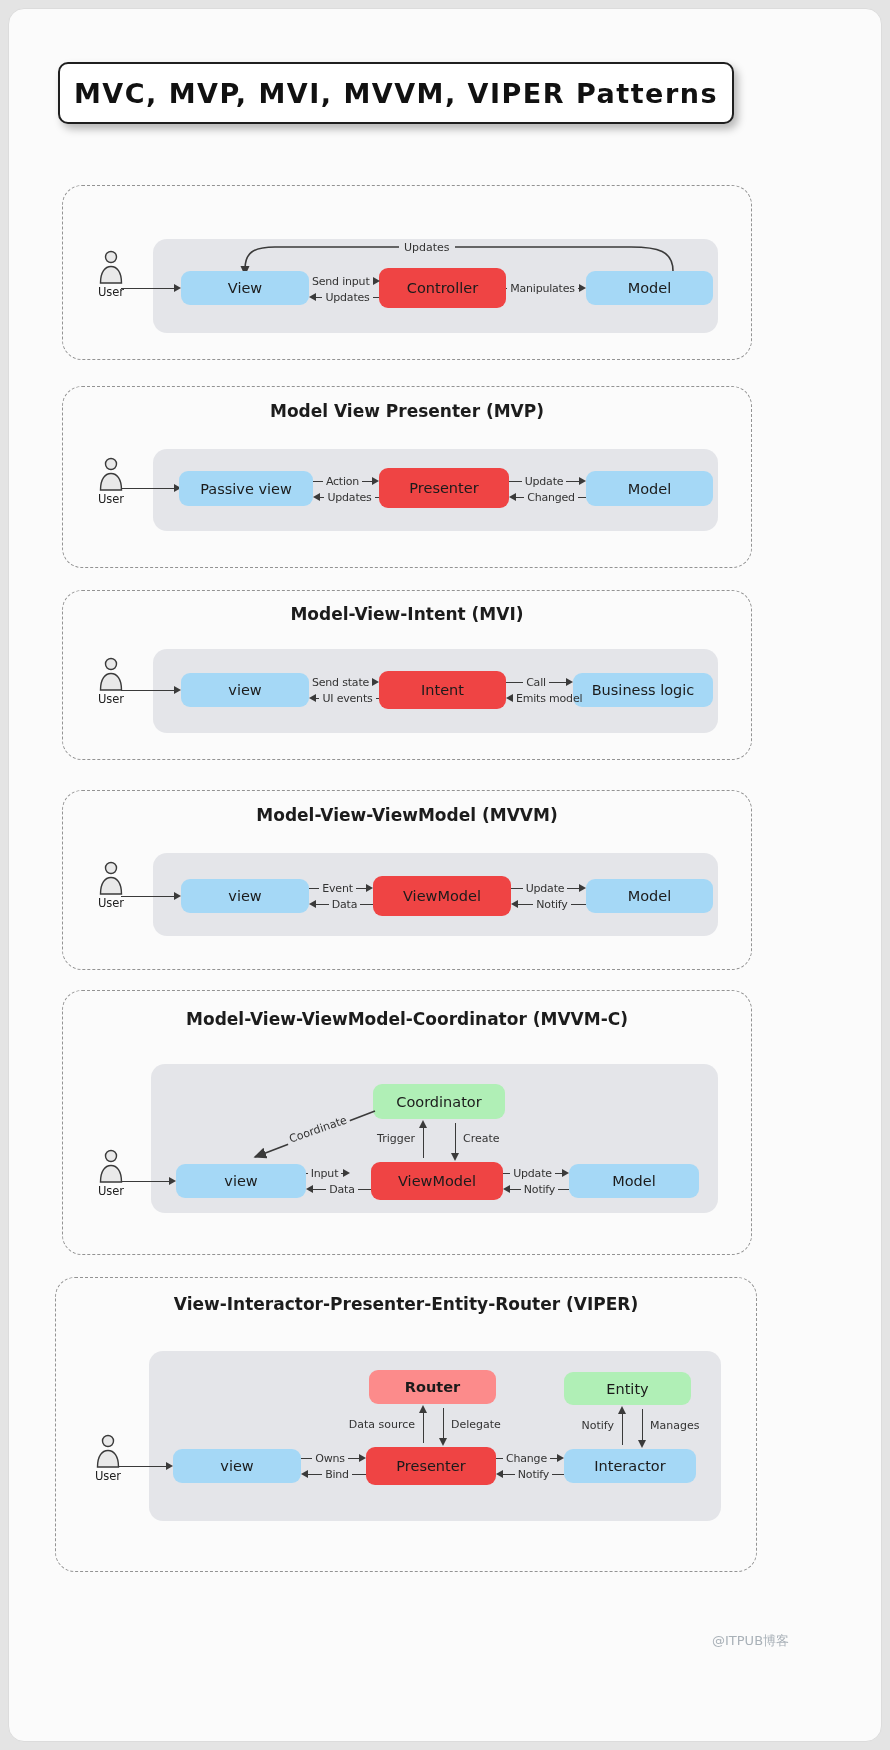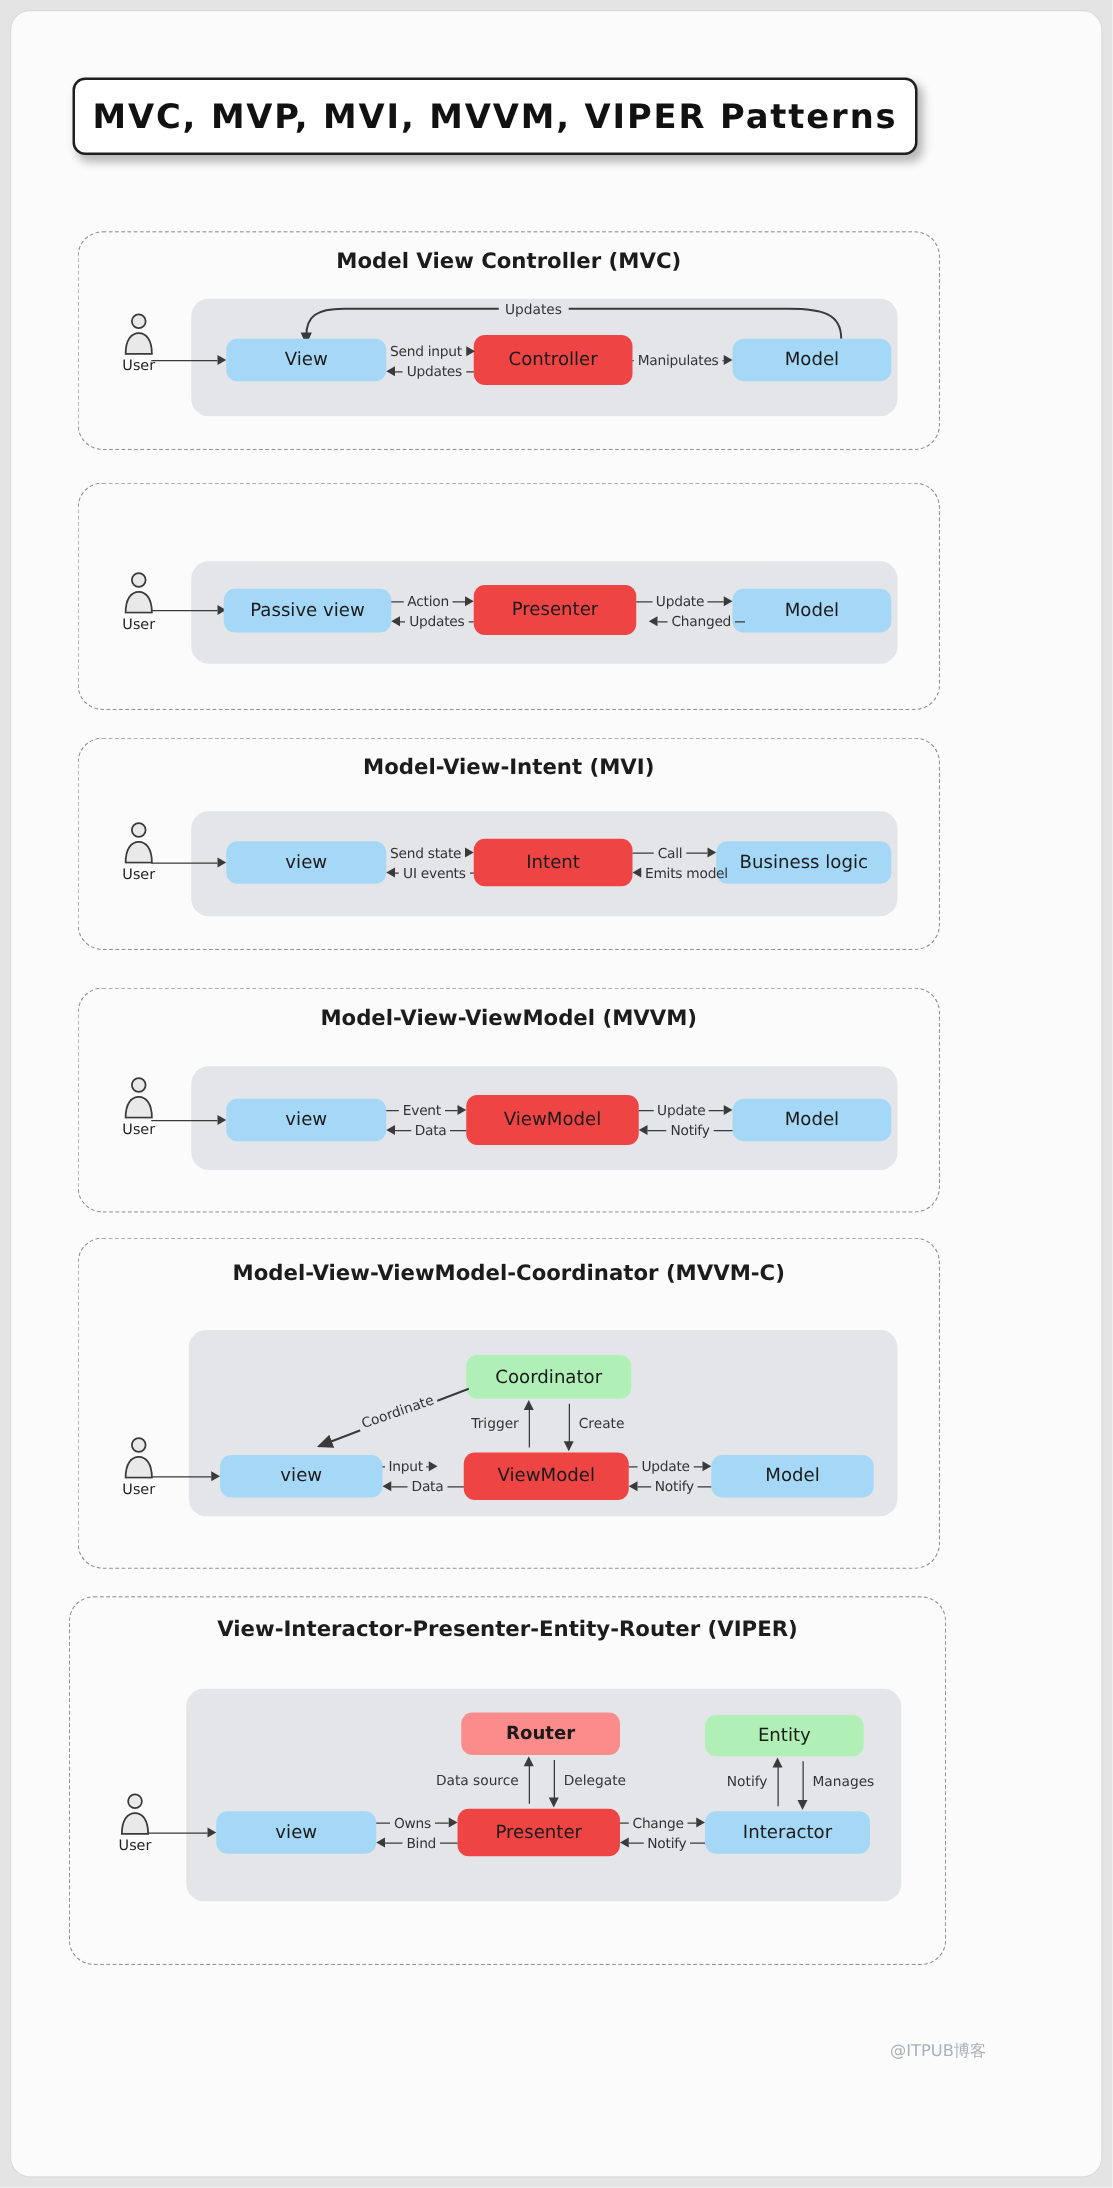--- a/index.html
+++ b/index.html
@@ -88,21 +88,20 @@
 </style>
 </head>
 <body>
 
 <div class="page">
   <div class="card"></div>
 
   <div class="title-box">MVC, MVP, MVI, MVVM, VIPER Patterns</div>
 
   <div class="panel" style="left:62px;top:185px;width:688px;height:173px;">
-    <div class="panel-title" style="top:13px;">Model View Controller (MVC)</div>
     <div class="gray" style="left:90px;top:53px;width:565px;height:94px;"></div>
 
     <svg class="abs" style="left:90px;top:53px;" width="565" height="50" viewBox="0 0 565 50">
       <path d="M520 32 C520 12 505 8 478 8 L122 8 C100 8 92 14 92 30" fill="none" stroke="#3a3a3a" stroke-width="1.6"></path>
       <path d="M87.5 27 L96.5 27 L92 37 Z" fill="#3a3a3a"></path>
     </svg>
     <span class="curve-label" style="left:336px;top:54px;">Updates</span>
 
     <div class="user" style="left:24px;top:64px;">
       <svg width="26" height="34" viewBox="0 0 26 34">
@@ -130,20 +129,21 @@
         <span class="ln"></span>
     </div>
     <div class="hconn r" style="left:443px;top:95px;width:80px;">
       <span class="ln"></span>
         <span class="lb">Manipulates</span>
         <span class="ln"></span>
     </div>
   </div>
 
   <div class="panel" style="left:62px;top:386px;width:688px;height:180px;">
+    <div class="panel-title" style="top:14px;">Model View Presenter (MVP)</div>
     <div class="gray" style="left:90px;top:62px;width:565px;height:82px;"></div>
 
     <div class="user" style="left:24px;top:70px;">
       <svg width="26" height="34" viewBox="0 0 26 34">
         <circle cx="13" cy="7" r="5.5" fill="#e9e9e9" stroke="#3a3a3a" stroke-width="1.4"></circle>
         <path d="M2.5 33 C2.5 22 7 16.5 13 16.5 C19 16.5 23.5 22 23.5 33 Z" fill="#e9e9e9" stroke="#3a3a3a" stroke-width="1.4"></path>
       </svg>
       <span class="user-label">User</span>
     </div>
     <div class="hconn r" style="left:58px;top:94px;width:60px;">
@@ -162,21 +162,21 @@
     <div class="hconn l" style="left:250px;top:103px;width:66px;">
       <span class="ln"></span>
         <span class="lb">Updates</span>
         <span class="ln"></span>
     </div>
     <div class="hconn r" style="left:446px;top:87px;width:77px;">
       <span class="ln"></span>
         <span class="lb">Update</span>
         <span class="ln"></span>
     </div>
-    <div class="hconn l" style="left:446px;top:103px;width:77px;margin-left:10px;">
+    <div class="hconn l" style="left:446px;top:103px;width:77px;">
       <span class="ln"></span>
         <span class="lb">Changed</span>
         <span class="ln"></span>
     </div>
   </div>
 
   <div class="panel" style="left:62px;top:590px;width:688px;height:168px;">
     <div class="panel-title" style="top:13px;">Model-View-Intent (MVI)</div>
     <div class="gray" style="left:90px;top:58px;width:565px;height:84px;"></div>
 

